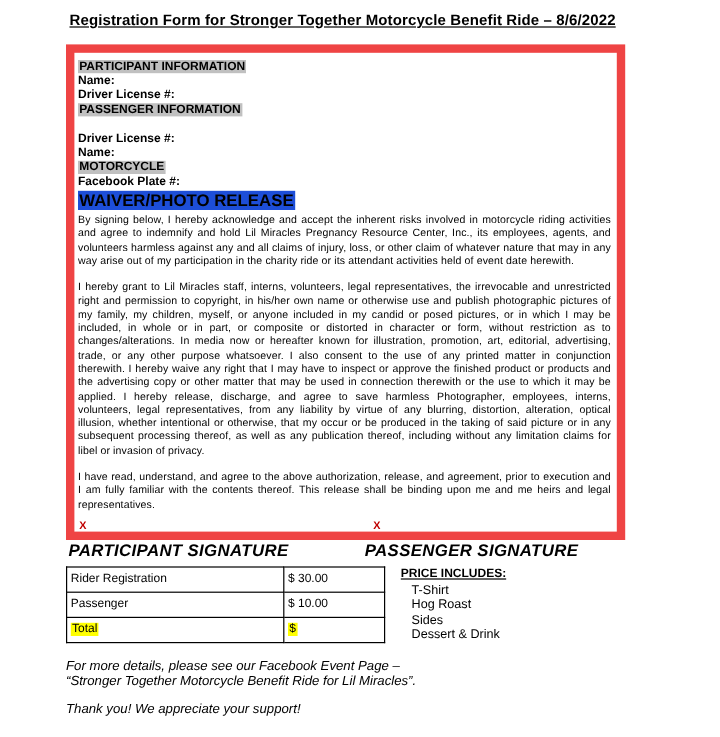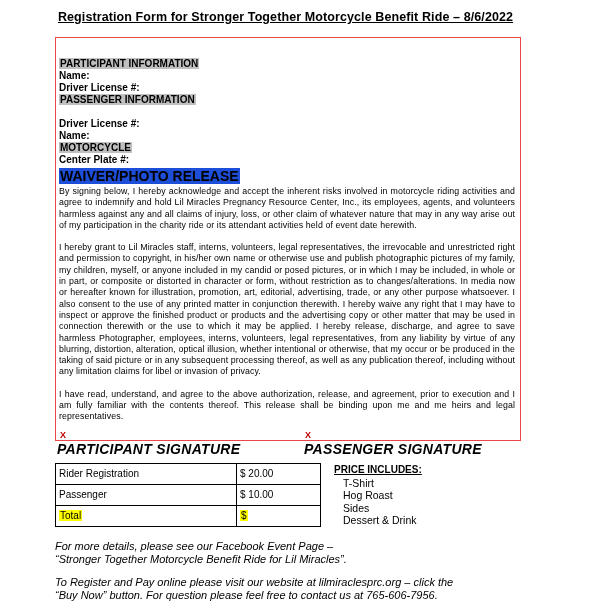--- a/index.html
+++ b/index.html
@@ -10,22 +10,22 @@
   }
   .page { width:571px; height:614px; padding-top:10px; position:relative; }
 
   .title {
     font-size:12.5px; font-weight:700; text-decoration:underline;
     text-align:center; margin-bottom:13px; letter-spacing:0.1px;
   }
 
   .form-box {
     margin-left:55px; width:466px;
-    border:1px solid #ef4444;
-    padding:20px 5px 0 3px;
+    border:7px solid #ef4444;
+    padding:6px 5px 0 3px;
   }
   .info-row { height:12px; line-height:12px; font-size:10px; white-space:nowrap; }
   .sec-hl { background:#c0c0c0; font-weight:700; padding:0 1px; }
   .field-label { font-weight:700; }
   .blank-row { height:12px; }
 
   .waiver-header-row { height:18px; line-height:17px; margin-top:1px; }
   .waiver-hl { background:#1d4ed8; font-weight:700; font-size:14px; padding:0 1px; }
 
   .waiver-text p {
@@ -94,21 +94,21 @@
       <span class="field-label">Driver License #:</span>
     </div>
     <div class="info-row">
       <span class="field-label">Name:</span>
     </div>
 
     <div class="info-row">
       <span class="sec-hl">MOTORCYCLE</span>
     </div>
     <div class="info-row">
-      <span class="field-label">Center Plate #:</span>
+      <span class="field-label">Facebook Plate #:</span>
     </div>
 
     <div class="waiver-header-row">
       <span class="waiver-hl">WAIVER/PHOTO RELEASE</span>
     </div>
 
     <div class="waiver-text">
       <p>By signing below, I hereby acknowledge and accept the inherent risks involved in motorcycle riding activities and agree to indemnify and hold Lil Miracles Pregnancy Resource Center, Inc., its employees, agents, and volunteers harmless against any and all claims of injury, loss, or other claim of whatever nature that may in any way arise out of my participation in the charity ride or its attendant activities held of event date herewith.</p>
       <p>I hereby grant to Lil Miracles staff, interns, volunteers, legal representatives, the irrevocable and unrestricted right and permission to copyright, in his/her own name or otherwise use and publish photographic pictures of my family, my children, myself, or anyone included in my candid or posed pictures, or in which I may be included, in whole or in part, or composite or distorted in character or form, without restriction as to changes/alterations.  In media now or hereafter known for illustration, promotion, art, editorial, advertising, trade, or any other purpose whatsoever.  I also consent to the use of any printed matter in conjunction therewith.  I hereby waive any right that I may have to inspect or approve the finished product or products and the advertising copy or other matter that may be used in connection therewith or the use to which it may be applied.  I hereby release, discharge, and agree to save harmless Photographer, employees, interns, volunteers, legal representatives, from any liability by virtue of any blurring, distortion, alteration, optical illusion, whether intentional or otherwise, that my occur or be produced in the taking of said picture or in any subsequent processing thereof, as well as any publication thereof, including without any limitation claims for libel or invasion of privacy.</p>
       <p class="last">I have read, understand, and agree to the above authorization, release, and agreement, prior to execution and I am fully familiar with the contents thereof.  This release shall be binding upon me and me heirs and legal representatives.</p>
@@ -125,21 +125,21 @@
     <span class="sig-label leftpos">PARTICIPANT SIGNATURE</span>
     <span class="sig-label rightpos">PASSENGER SIGNATURE</span>
   </div>
 
   <div class="pricing-area">
 
     <table class="price-table">
       <tbody>
           <tr>
         <td class="lbl">Rider Registration</td>
-        <td class="amt">$ 20.00</td>
+        <td class="amt">$ 30.00</td>
       </tr>
       <tr>
         <td class="lbl">Passenger</td>
         <td class="amt">$ 10.00</td>
       </tr>
       <tr>
         <td class="lbl">
           <span class="hl-y">Total</span>
         </td>
         <td class="amt">
@@ -157,20 +157,16 @@
       <div class="includes-item">Dessert &amp; Drink</div>
     </div>
 
   </div>
 
   <div class="footer">
     <div class="fpara">
       <div>For more details, please see our Facebook Event Page –</div>
       <div>“Stronger Together Motorcycle Benefit Ride for Lil Miracles”.</div>
     </div>
-    <div class="fpara">
-      <div>To Register and Pay online please visit our website at lilmiraclesprc.org – click the</div>
-      <div>“Buy Now” button.  For question please feel free to contact us at 765-606-7956.</div>
-    </div>
     <div class="fpara">Thank you!  We appreciate your support!</div>
   </div>
 
 </div>
 
 </body></html>

